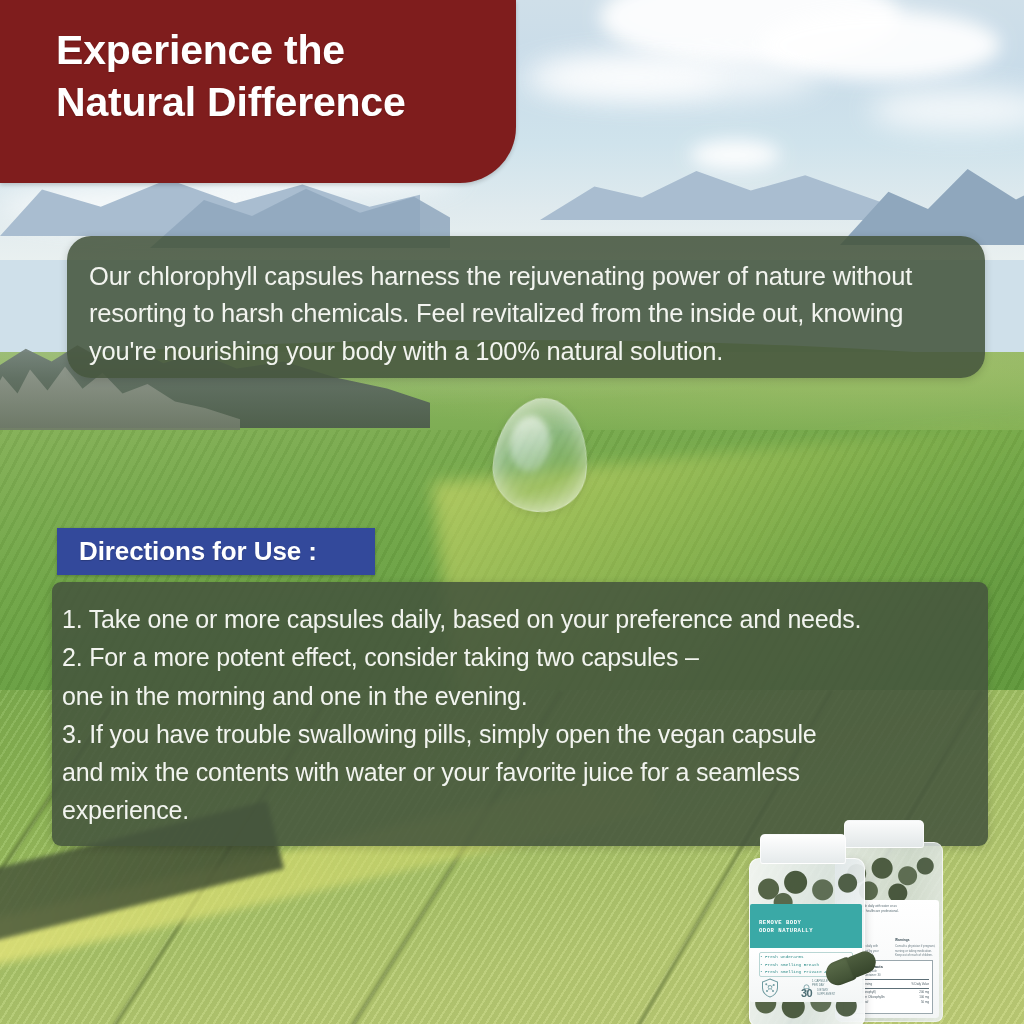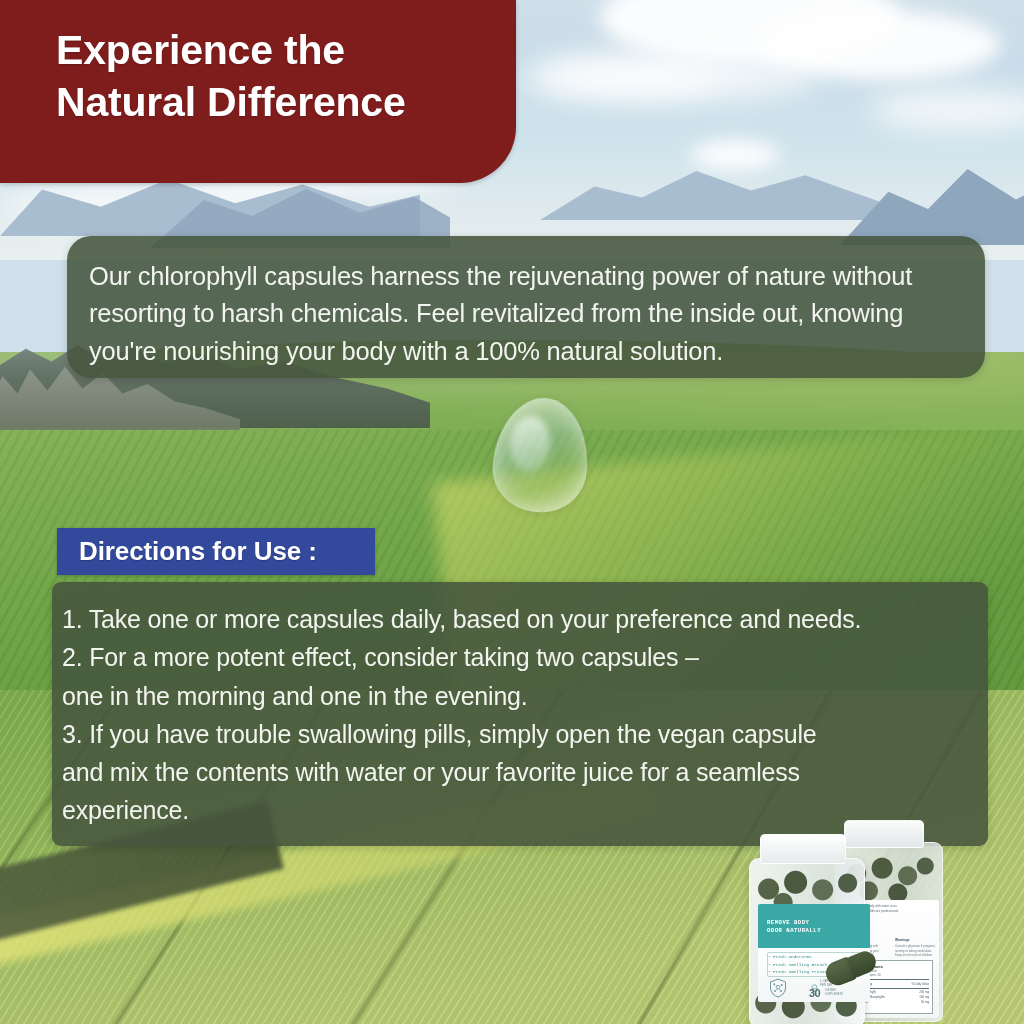--- a/index.html
+++ b/index.html
@@ -262,21 +262,21 @@
     position:absolute;left:4px;top:150px;width:106px;height:38px;
     background:
       radial-gradient(circle at 12% 50%, #4b5b3c 0 10px, transparent 11px),
       radial-gradient(circle at 38% 60%, #415134 0 11px, transparent 12px),
       radial-gradient(circle at 64% 46%, #56664b 0 10px, transparent 11px),
       radial-gradient(circle at 88% 58%, #45553b 0 10px, transparent 11px);
     opacity:.92;border-radius:0 0 7px 7px;
   }
   .front-label{
     position:absolute;left:1px;top:70px;width:112px;height:98px;
-    border-radius:2px;overflow:hidden;margin-left:8px;
+    border-radius:2px;overflow:hidden;
   }
   .front-label .teal{
     position:absolute;left:0;top:0;width:112px;height:44px;background:#3aa9a6;
   }
   .front-label .white{
     position:absolute;left:0;top:44px;width:112px;height:54px;
     background:linear-gradient(180deg,#ffffff,#f3f6f6);
   }
   .fl-head{
     position:absolute;left:9px;top:15px;width:98px;

